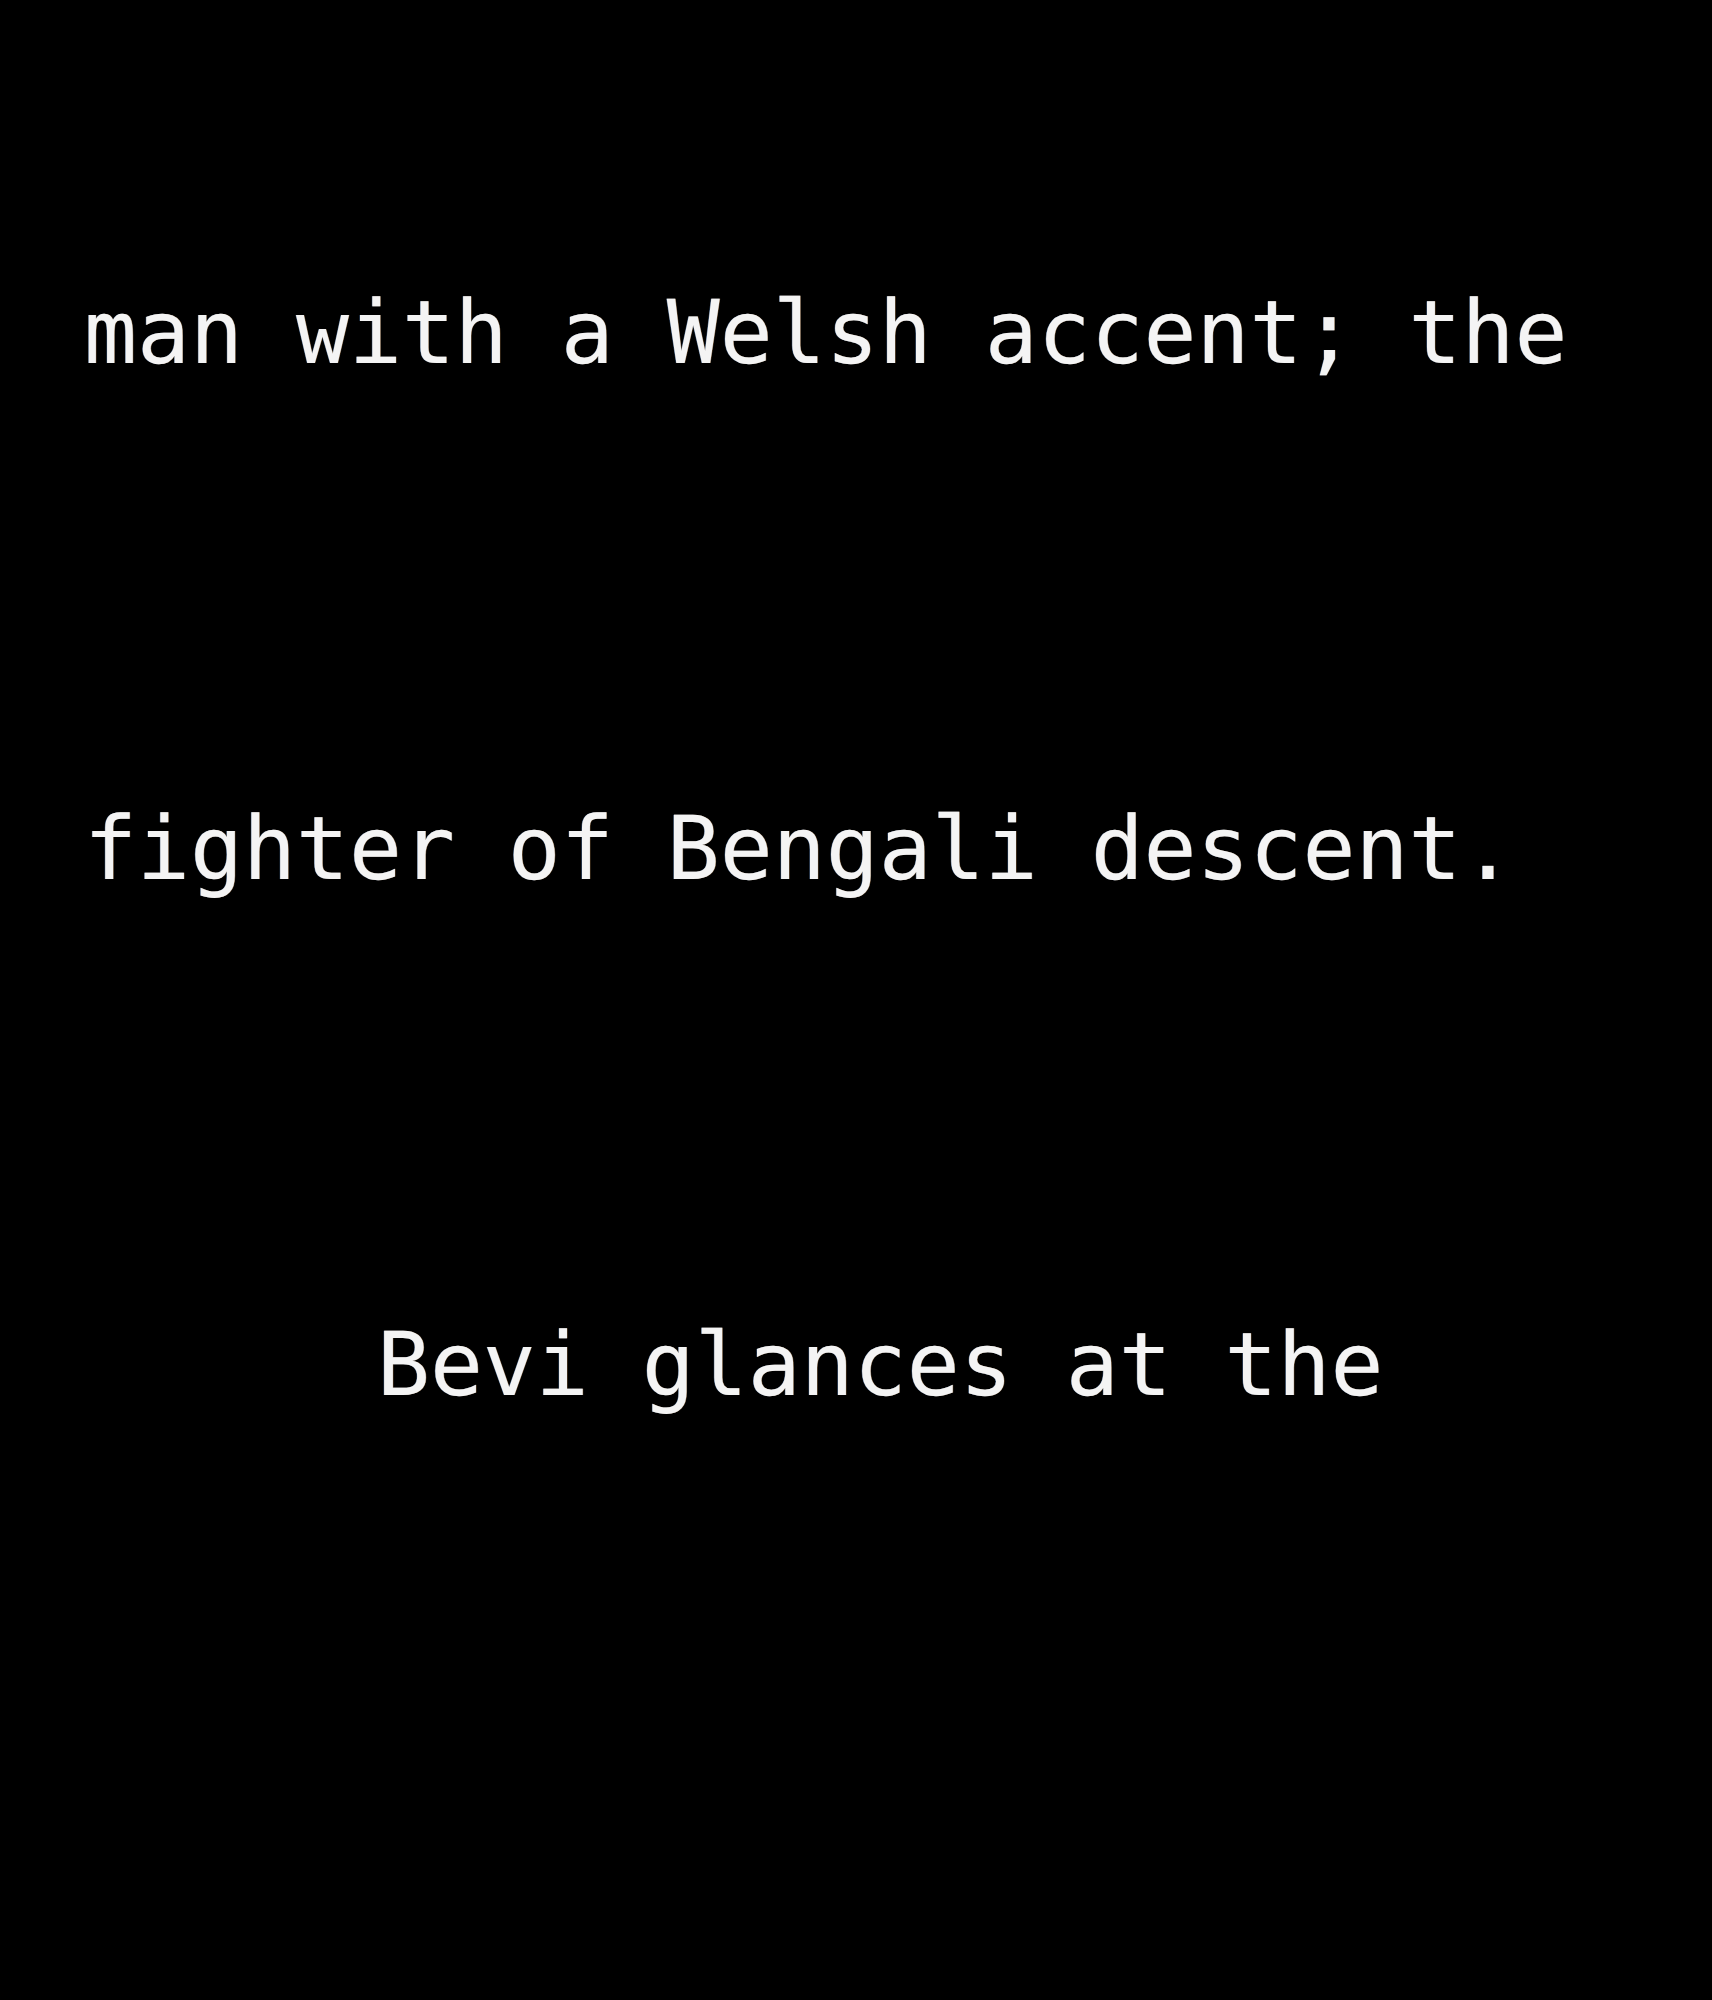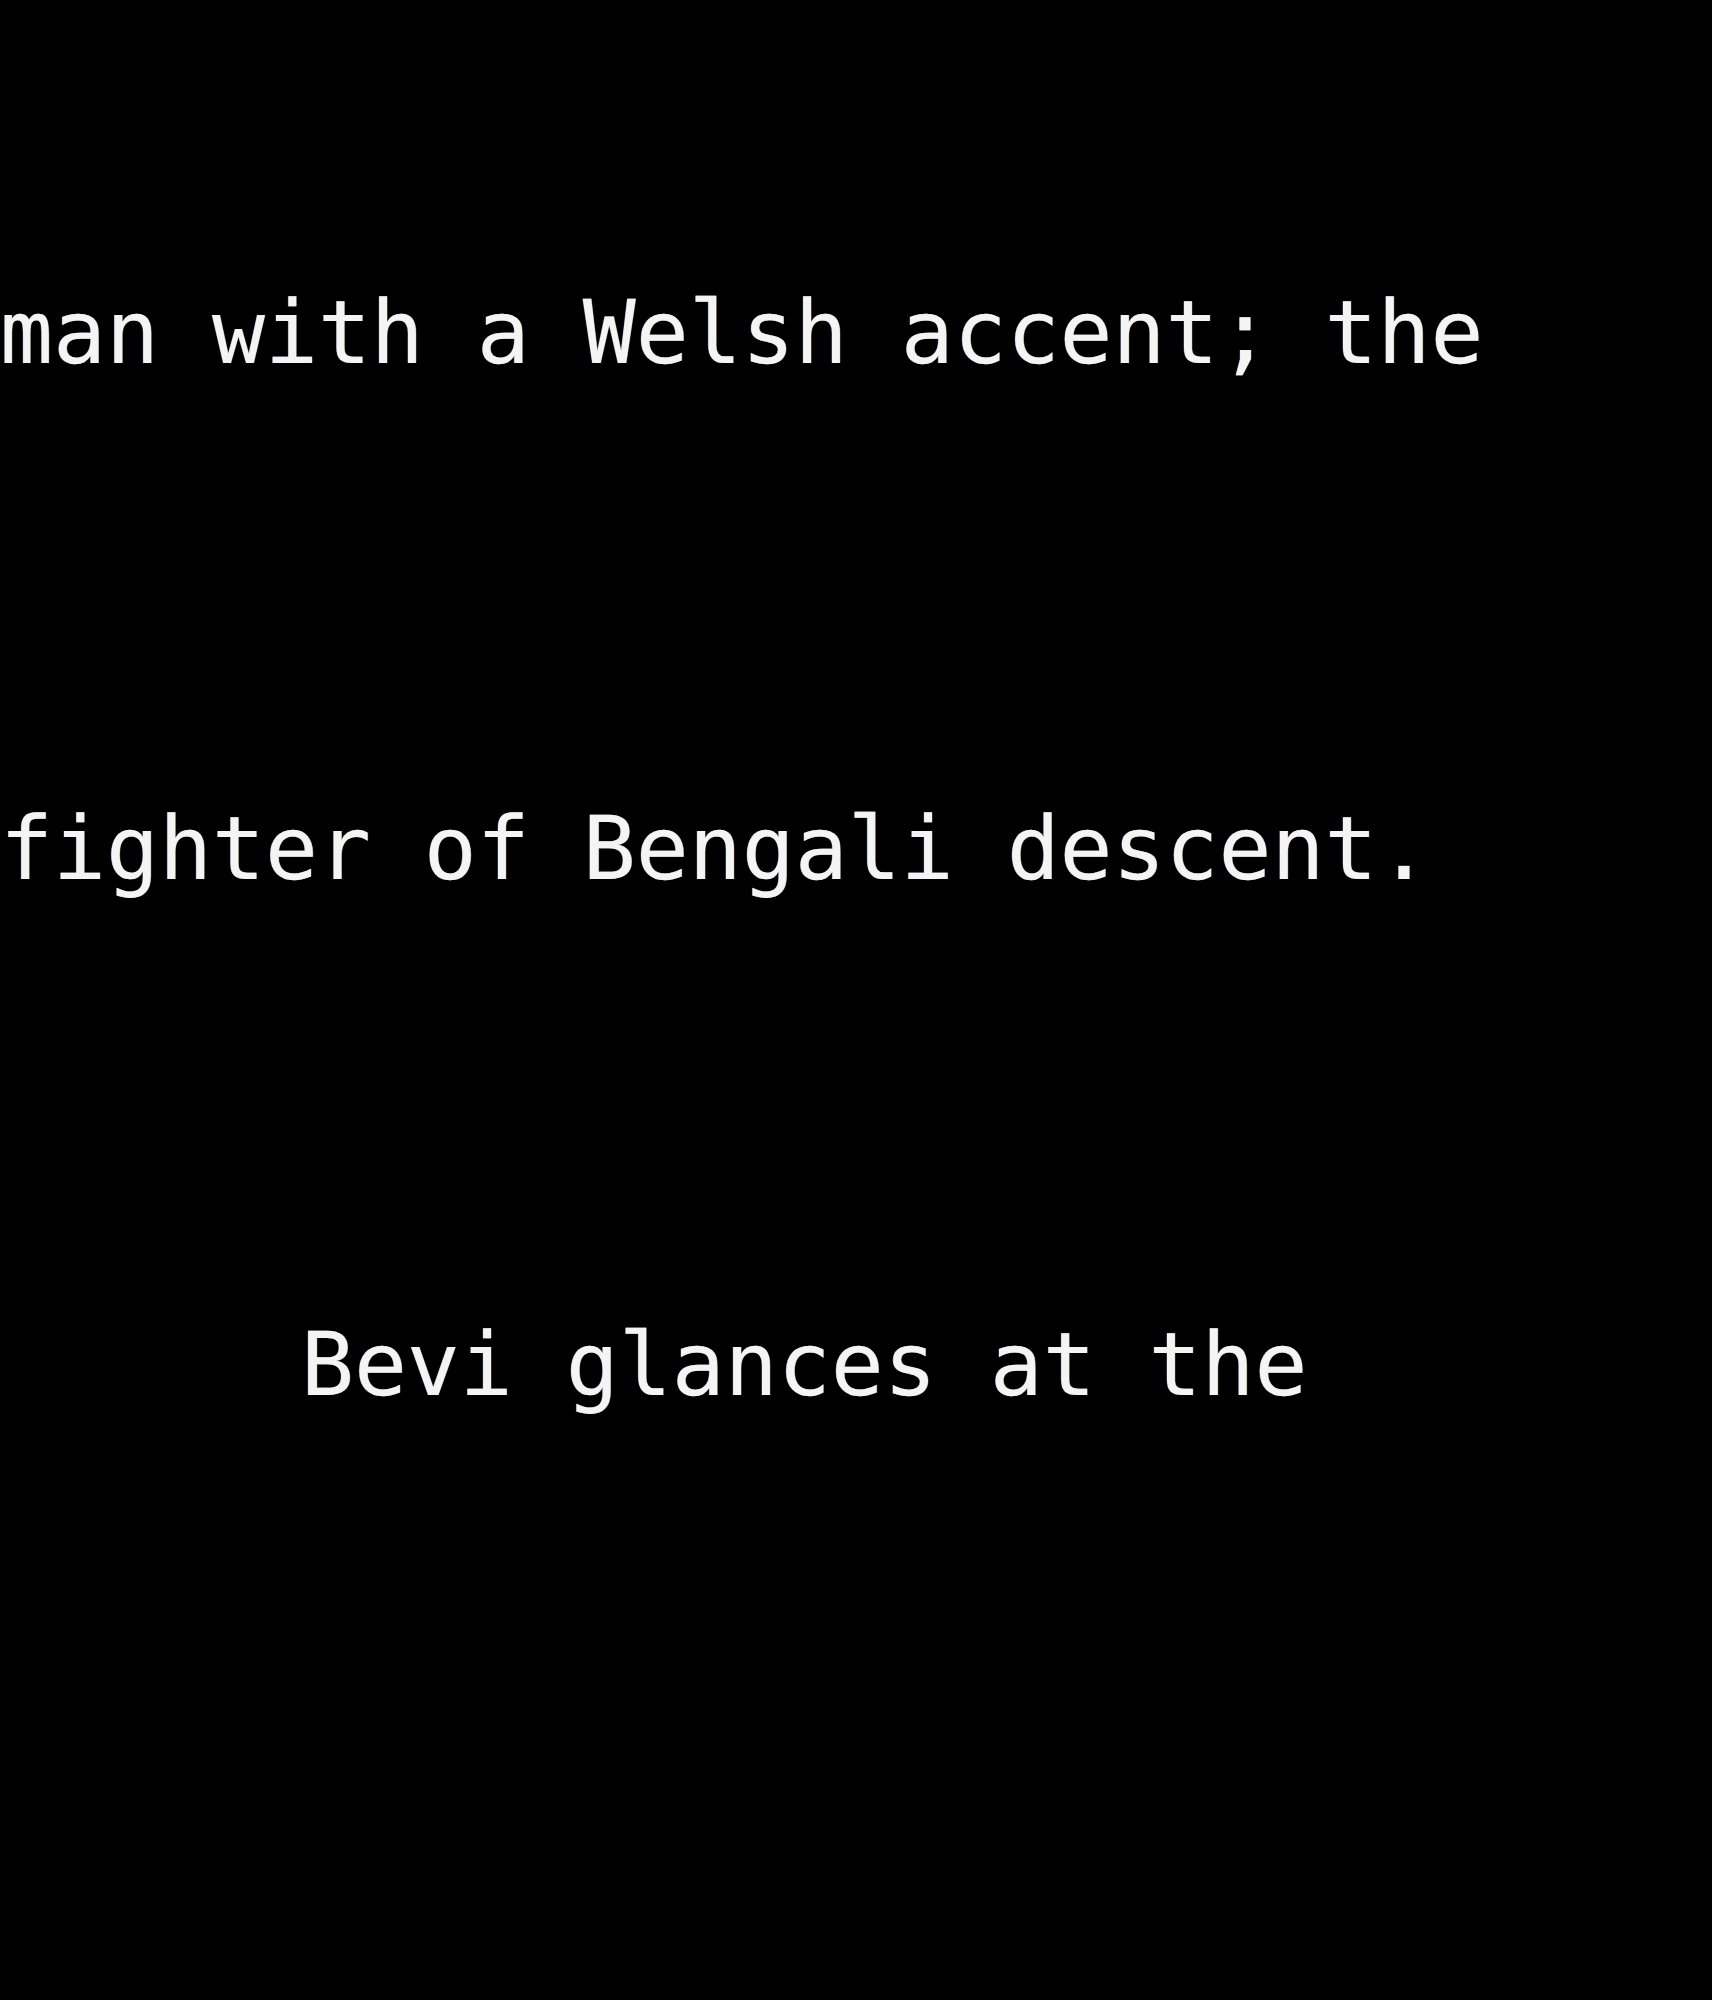--- a/index.html
+++ b/index.html
@@ -37,29 +37,30 @@
     letter-spacing: 0px;
     color: #f2f2f2;
     white-space: pre;
     -webkit-font-smoothing: antialiased;
     text-rendering: geometricPrecision;
   }
 
   .line {
     display: block;
     height: 172px;
+    padding-left: 84px;
     white-space: pre;
     color: #f4f4f4;
     text-shadow:
       0.5px 0 0 rgba(255, 190, 120, 0.45),
      -0.5px 0 0 rgba(120, 180, 255, 0.45);
   }
 
   .line.indent {
-    padding-left: 36px;
+    padding-left: 112px;
   }
 </style>
 </head>
 <body>
 
 <div id="viewport">
   <div id="text-block">
     <span class="line">man with a Welsh accent; the</span>
     <span class="line">fighter of Bengali descent.</span>
     <span class="line indent">     Bevi glances at the</span>

